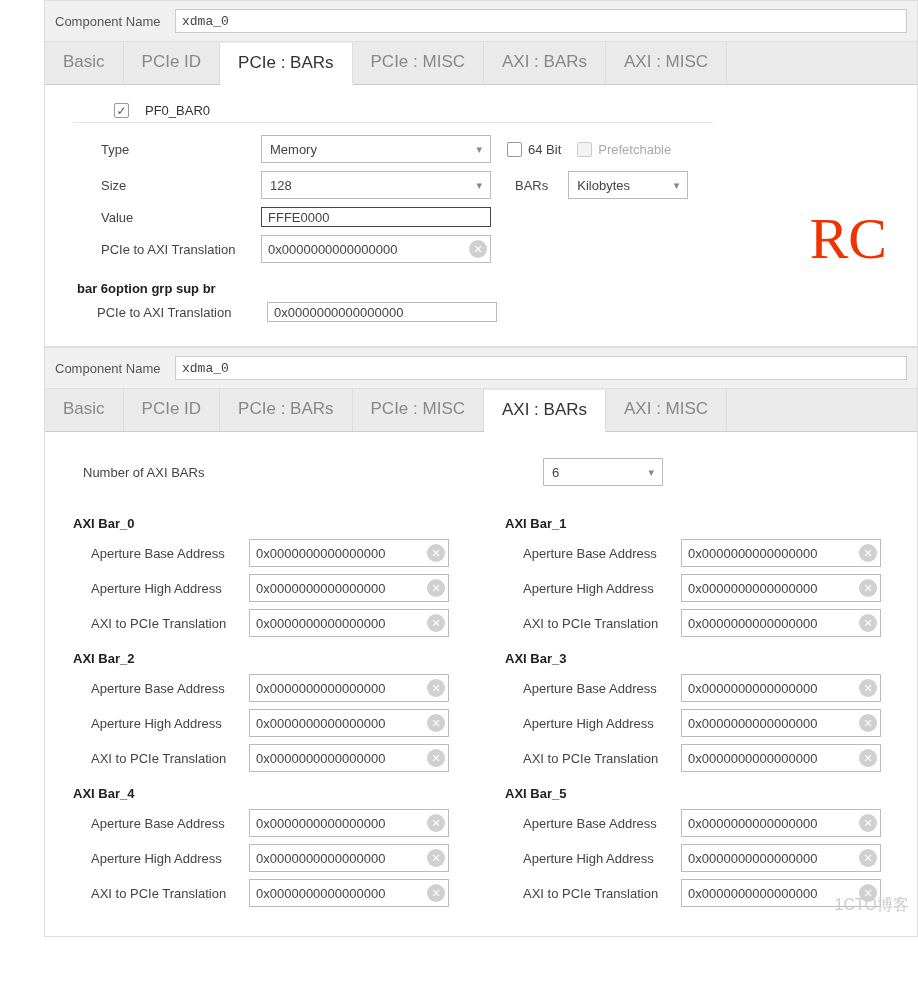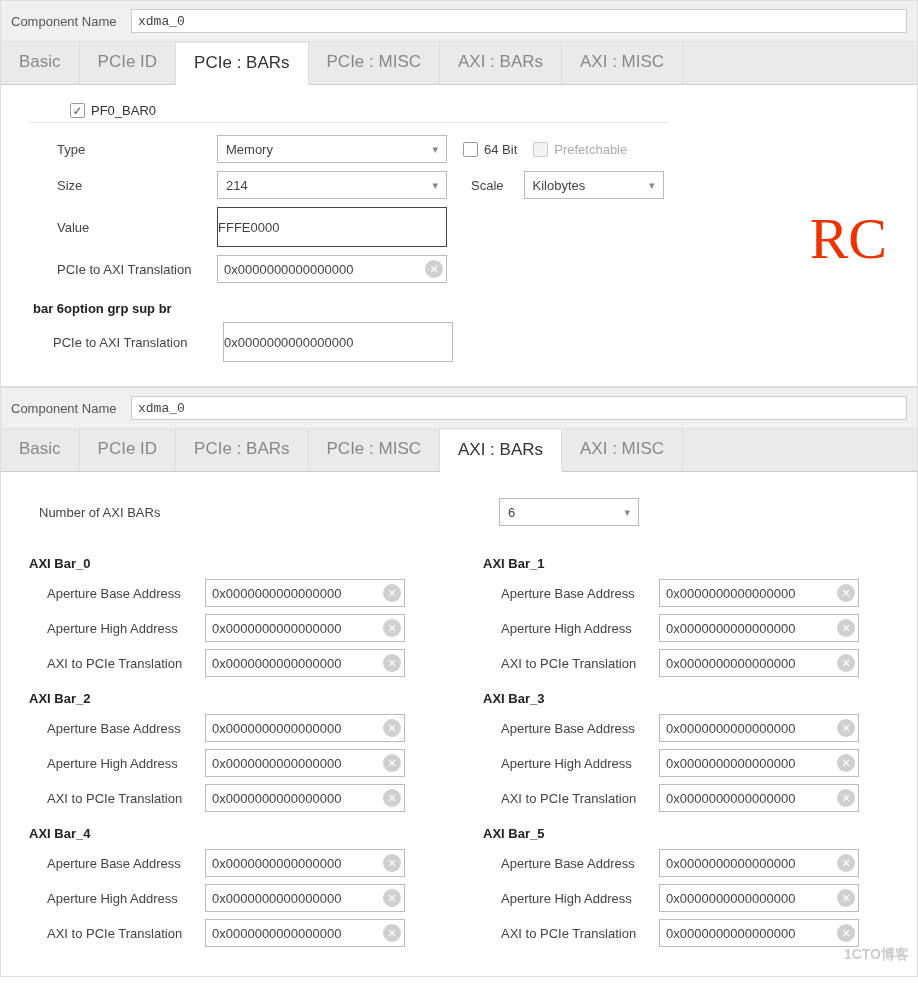--- a/index.html
+++ b/index.html
@@ -1,55 +1,55 @@
 <!DOCTYPE html>
 <html><head>
 <meta charset="utf-8">
 <style>
   * { box-sizing: border-box; font-family: Arial, Helvetica, sans-serif; }
   body { margin: 0; padding: 0; background: #fff; font-size: 13px; color: #333; width: 918px; }
-  .panel { border: 1px solid #ddd; background: #000000; }
+  .panel { border: 1px solid #ddd; background: #000000; margin-left: 44px; }
   .comp-name-row { display: flex; align-items: center; padding: 8px 10px; gap: 10px; background: #f0f0f0; border-bottom: 1px solid #e0e0e0; }
   .comp-name-row label { color: #555; font-size: 13px; min-width: 110px; }
   .comp-name-row input { flex: 1; height: 24px; border: 1px solid #ccc; background: #fff; padding: 0 6px; font-size: 13px; color: #444; font-family: Liberation Mono, monospace; }
   .tabs { display: flex; background: #eaeaea; border-bottom: 1px solid #ccc; }
   .tab { padding: 10px 18px; color: #888; font-size: 17px; border-right: 1px solid #ddd; cursor: pointer; background: #eaeaea; }
   .tab.active { background: #fff; color: #333; border-bottom: 2px solid #fff; position: relative; top: 1px; }
   .content { background: #fff; padding: 18px 28px; position: relative; }
   .watermark { position: absolute; top: 120px; right: 30px; color: #e30; font-family: "Times New Roman", serif; font-size: 58px; font-weight: 400; }
-  .section-header { display: flex; align-items: flex-end; gap: 6px; margin-bottom: 12px; border-bottom: 1px solid #e5e5e5; padding-bottom: 4px; width: 640px; padding-left: 41px; }
+  .section-header { display: flex; align-items: flex-end; gap: 16px; margin-bottom: 12px; border-bottom: 1px solid #e5e5e5; padding-bottom: 4px; width: 640px; padding-left: 41px; }
   .chk { width: 15px; height: 15px; border: 1px solid #999; border-radius: 2px; display: inline-flex; align-items: center; justify-content: center; background: #fff; cursor: pointer; }
   .chk.checked::after { content: "✓"; color: #555; font-size: 12px; line-height: 1; }
   .chk.disabled { border-color: #ccc; background: #f3f3f3; cursor: default; }
   .row { display: flex; align-items: center; margin: 8px 0 8px 28px; gap: 10px; }
   .row .lbl { width: 150px; color: #444; font-size: 13px; }
   .select { position: relative; width: 230px; height: 28px; border: 1px solid #bbb; background: #fff; display: flex; align-items: center; padding: 0 8px; cursor: pointer; color: #444; }
-  .select.small { width: 140px; align-items: center; }
+  .select.small { width: 120px; align-items: center; }
   .select .caret { position: absolute; right: 8px; color: #888; font-size: 11px; }
-  .tinput { width: 230px; height: 40px; border: 1px solid #bbb; background: #fff; padding: 0 0; font-size: 13px; color: #444; }
+  .tinput { width: 230px; height: 20px; border: 1px solid #bbb; background: #fff; padding: 0 6px; font-size: 13px; color: #444; }
   .tinput.hl { border: 1px solid #444; }
   .clearfield { position: relative; width: 230px; }
   .clearfield input { width: 100%; height: 28px; border: 1px solid #bbb; background: #fff; padding: 0 26px 0 6px; font-size: 13px; color: #444; }
   .clearfield .clr { position: absolute; right: 4px; top: 5px; width: 18px; height: 18px; border-radius: 50%; background: #d0d0d0; color: #fff; display: flex; align-items: center; justify-content: center; font-size: 11px; cursor: pointer; }
   .chklabel { display: flex; align-items: center; gap: 6px; color: #444; margin-left: 6px; }
   .chklabel.disabled { color: #aaa; }
   .scalelbl { margin-left: 14px; margin-right: 10px; color: #444; }
   .subhead { font-weight: bold; color: #222; margin: 18px 0 6px 4px; }
   .subhead.plain { font-weight: bold; }
   .subrow { display: flex; align-items: center; margin: 6px 0 6px 24px; gap: 10px; }
   .subrow .slbl { width: 160px; color: #444; }
   .num-row { display: flex; align-items: center; margin: 8px 0 16px 10px; }
   .num-row .lbl2 { width: 460px; color: #444; }
   .bars-grid { display: flex; gap: 48px; }
   .bar-col { flex: 1; }
   .bar-title { font-weight: bold; color: #222; margin: 14px 0 8px 0; }
   .bar-field { display: flex; align-items: center; margin: 7px 0 7px 18px; gap: 8px; }
   .bar-field .flbl { width: 150px; color: #444; }
   .bar-field .clearfield { width: 200px; }
-  .wm-small { position: absolute; bottom: 12px; right: 8px; color: #ccc; font-size: 14px; font-weight: bold; }
+  .wm-small { position: absolute; bottom: 20px; right: 8px; color: #ccc; font-size: 16px; }
 </style>
 </head>
 <body>
 
 <div class="panel">
   <div class="comp-name-row">
     <label>Component Name</label>
     <input type="text" value="xdma_0" style="">
   </div>
   <div class="tabs">
@@ -80,24 +80,24 @@
       </div>
       <div class="chklabel disabled">
         <span class="chk disabled"></span>
         <span>Prefetchable</span>
       </div>
     </div>
 
     <div class="row">
       <span class="lbl">Size</span>
       <div class="select">
-        <span>214</span>
+        <span>128</span>
         <span class="caret">▾</span>
       </div>
-      <span class="scalelbl">Scale</span>
+      <span class="scalelbl">BARs</span>
       <div class="select small">
         <span>Kilobytes</span>
         <span class="caret">▾</span>
       </div>
     </div>
 
     <div class="row">
       <span class="lbl">Value</span>
       <input class="tinput hl" type="text" value="FFFE0000" style="">
     </div>

